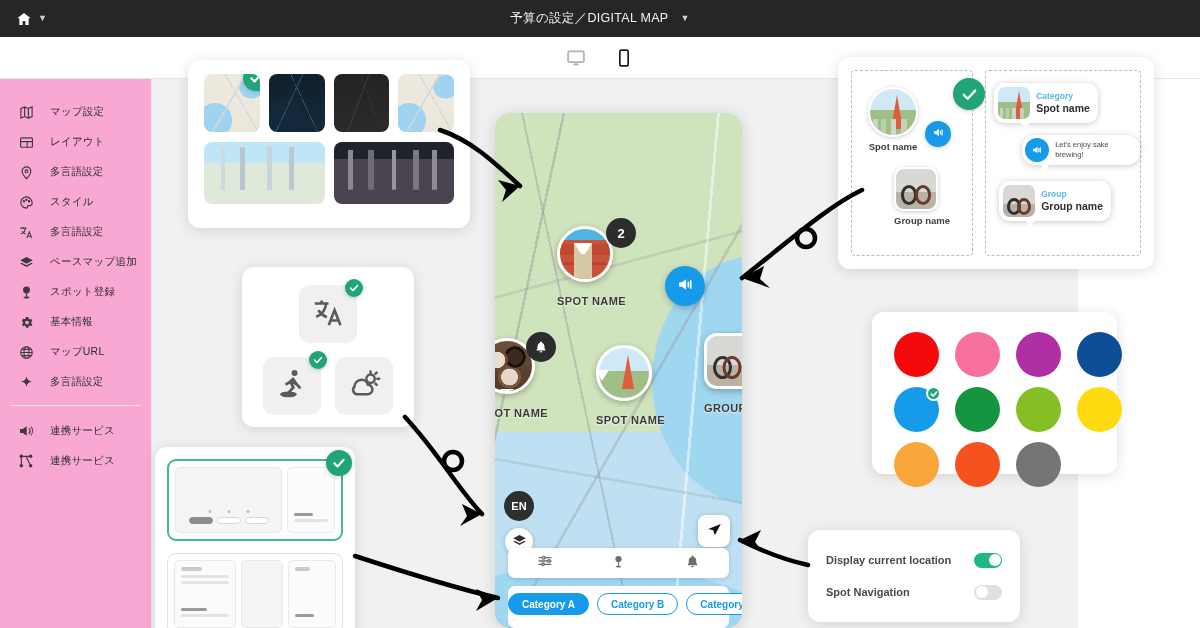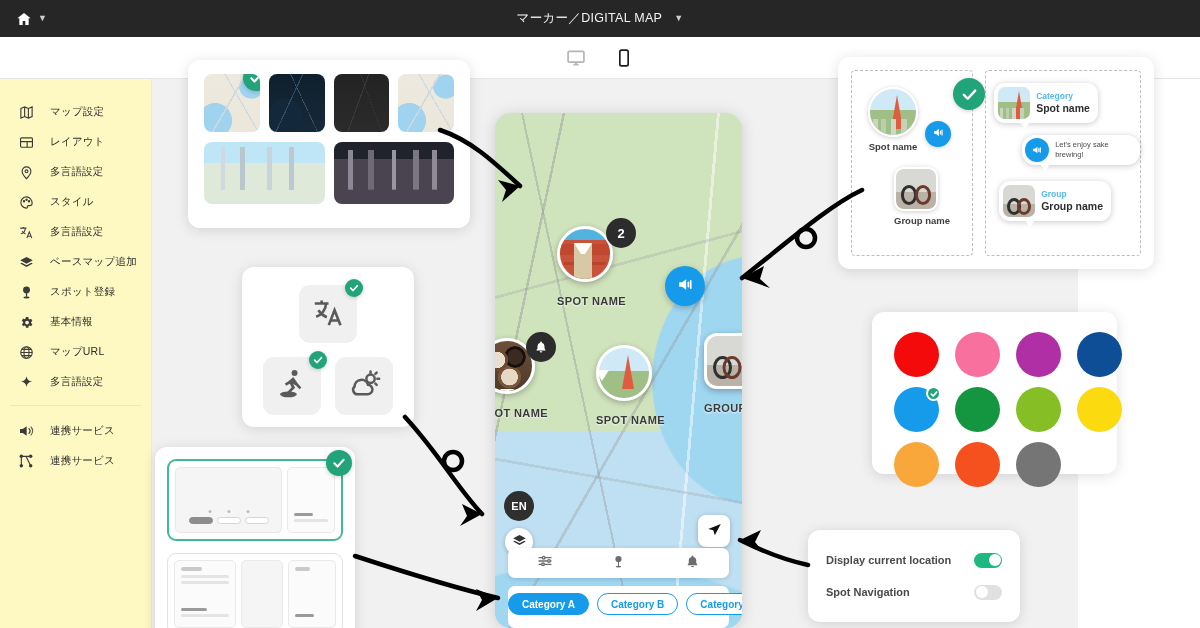--- a/index.html
+++ b/index.html
@@ -28,21 +28,21 @@
   .devrow{
     position:absolute; left:0; top:37px; width:1200px; height:42px;
     background:#ffffff; display:flex; align-items:center; justify-content:center; gap:28px;
     border-bottom:1px solid #e6e6e6;
   }
   .devrow svg{ display:block; }
 
   
   .sidebar{
     position:absolute; left:0; top:79px; width:152px; height:549px;
-    background:#fef9c3; border-right:1px solid #e9e9e9;
+    background:#f9a8d4; border-right:1px solid #e9e9e9;
     padding-top:18px;
   }
   .side-item{
     height:30px; display:flex; align-items:center; gap:14px;
     padding-left:16px; margin-bottom:0px;
   }
   .side-item + .side-item{ margin-top:0; }
   .side-ico{ width:20px; display:flex; justify-content:center; align-items:center; color:#3b3b3b; }
   .side-lbl{ font-size:10.5px; color:#2e2e2e; white-space:nowrap; letter-spacing:.2px; }
   .side-div{ height:1px; background:#e4e4e4; margin:8px 10px 10px 10px; }
@@ -383,21 +383,21 @@
 <div class="topbar">
   <div class="home-wrap">
     <span class="home-ico">
       <svg width="16" height="16" viewBox="0 0 24 24" fill="#fff">
           <path d="M12 3 2 11h3v10h5v-6h4v6h5V11h3z"></path>
         </svg>
     </span>
     <span class="chev">▼</span>
   </div>
   <div class="topbar-title">
-    <span>マーカー／DIGITAL MAP</span>
+    <span>予算の設定／DIGITAL MAP</span>
     <span class="chev">▼</span>
   </div>
 </div>
 
 <div class="devrow">
   <span>
     <svg width="20" height="20" viewBox="0 0 24 24" fill="none" stroke="#b4b4b4" stroke-width="2">
       <rect x="2.5" y="4" width="19" height="13" rx="1.5"></rect>
         <path d="M9 20h6M12 17v3"></path>
     </svg>

